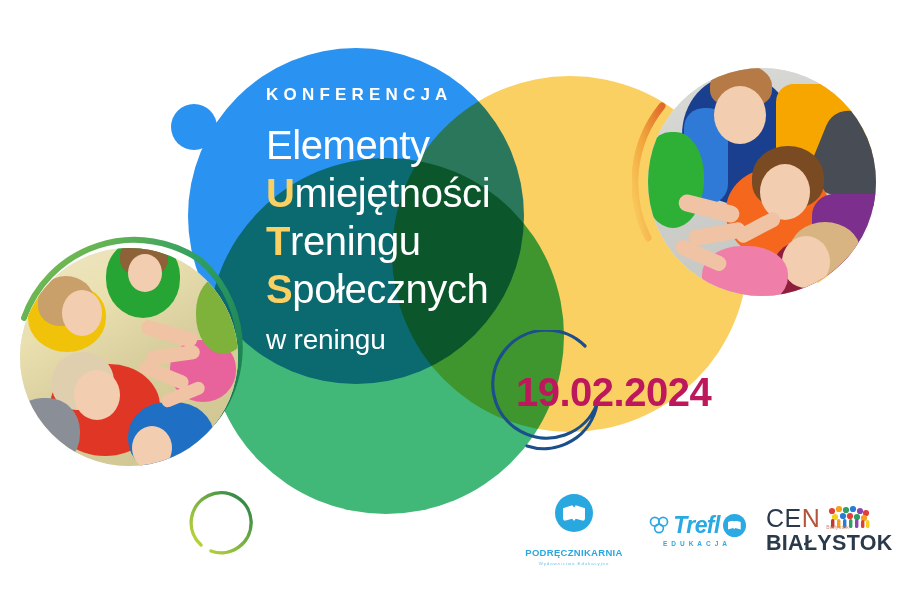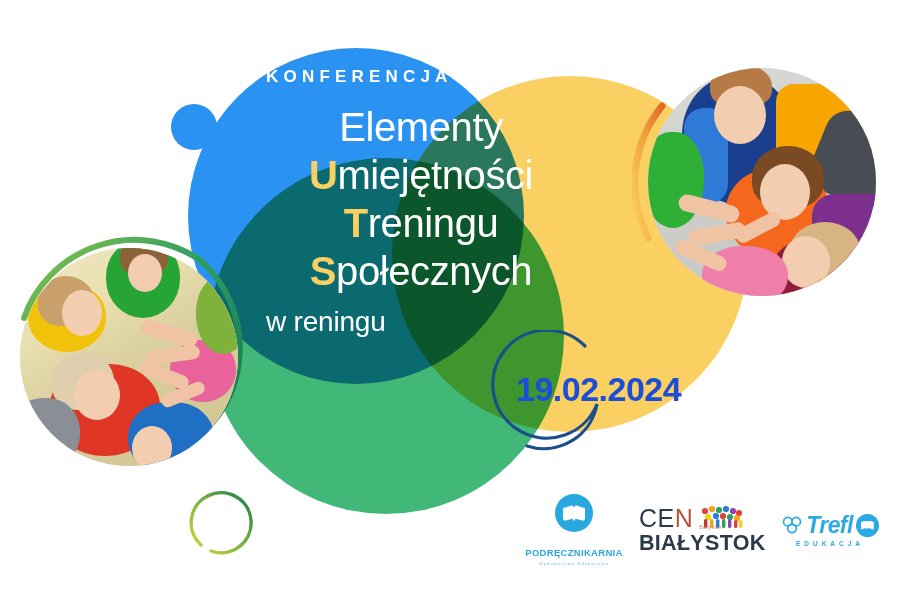--- a/index.html
+++ b/index.html
@@ -80,59 +80,58 @@
   
   .kid { position: absolute; border-radius: 46% 46% 50% 50%; }
   .face { position: absolute; border-radius: 50%; background: #f3cdb0; }
   .hair { position: absolute; border-radius: 50% 50% 40% 40%; }
   .arm  { position: absolute; border-radius: 40px; background: #f0c3a4; }
 
   
   .textblock {
     position: absolute;
     left: 266px;
-    top: 68px;
+    top: 86px;
     width: 310px;
   }
   .kicker {
     font-size: 17px;
     font-weight: bold;
     letter-spacing: 5.2px;
     color: #ffffff;
     line-height: 1;
     margin-bottom: 18px;
     white-space: nowrap;
   }
   .title-line {
     font-size: 40px;
     font-weight: 400;
     color: #ffffff;
     line-height: 48px;
     letter-spacing: -0.4px;
     white-space: nowrap;
-    text-align: center;
   }
   .title-line .hl { color: #fbd062; font-weight: 700; }
   .subtitle-line {
     font-size: 28px;
     font-weight: 400;
     color: #ffffff;
     line-height: 38px;
     letter-spacing: -0.2px;
     white-space: nowrap;
   }
   .subtitle-wrap { margin-top: 8px; }
 
   .date {
     position: absolute;
     left: 516px;
     top: 370px;
-    font-size: 34px;
+    font-size: 40px;
     font-weight: 700;
-    color: #1d4ed8;
+    color: #be185d;
     letter-spacing: -0.5px;
     white-space: nowrap;
   }
 
   
   .logos {
     position: absolute;
     left: 520px;
     top: 494px;
     width: 368px;
@@ -385,20 +384,33 @@
   <div class="date">19.02.2024</div>
 
   <div class="logos">
 
     <div class="logo logo-podr">
       <div class="podr-mark">
         <div class="podr-book"></div>
       </div>
       <div class="podr-name">PODRĘCZNIKARNIA</div>
       <div class="podr-sub">Wydawnictwo Edukacyjne</div>
+    </div>
+
+    <div class="logo logo-trefl">
+      <div class="trefl-row">
+        <svg class="trefl-clover" viewBox="0 0 26 24">
+          <circle cx="8" cy="8" r="5.2" fill="none" stroke="#2ba9e2" stroke-width="2"></circle>
+          <circle cx="18" cy="8" r="5.2" fill="none" stroke="#2ba9e2" stroke-width="2"></circle>
+          <circle cx="13" cy="16" r="5.2" fill="none" stroke="#2ba9e2" stroke-width="2"></circle>
+        </svg>
+        <span class="trefl-word">Trefl</span>
+        <span class="trefl-badge"></span>
+      </div>
+      <div class="trefl-sub">EDUKACJA</div>
     </div>
 
     <div class="logo logo-cen">
       <div class="cen-top">
         <span class="cen-word"><span class="c1">CE</span><span class="c2">N</span></span>
         <span class="cen-figs">
           <svg viewBox="0 0 50 26" width="50" height="26">
             <g>
               <circle cx="8" cy="6" r="3.1" fill="#e0403a"></circle>
               <circle cx="15" cy="4" r="3.1" fill="#f6a01c"></circle>
@@ -419,28 +431,15 @@
               <rect x="37" y="15" width="3.4" height="8" rx="1.6" fill="#e0403a"></rect>
               <rect x="42" y="15" width="3.4" height="8" rx="1.6" fill="#f6d01c"></rect>
             </g>
           </svg>
           <span class="cen-tag">Białystok</span>
         </span>
       </div>
       <div class="cen-city">BIAŁYSTOK</div>
     </div>
 
-    <div class="logo logo-trefl">
-      <div class="trefl-row">
-        <svg class="trefl-clover" viewBox="0 0 26 24">
-          <circle cx="8" cy="8" r="5.2" fill="none" stroke="#2ba9e2" stroke-width="2"></circle>
-          <circle cx="18" cy="8" r="5.2" fill="none" stroke="#2ba9e2" stroke-width="2"></circle>
-          <circle cx="13" cy="16" r="5.2" fill="none" stroke="#2ba9e2" stroke-width="2"></circle>
-        </svg>
-        <span class="trefl-word">Trefl</span>
-        <span class="trefl-badge"></span>
-      </div>
-      <div class="trefl-sub">EDUKACJA</div>
-    </div>
-
   </div>
 
 </div>
 
 </body></html>

